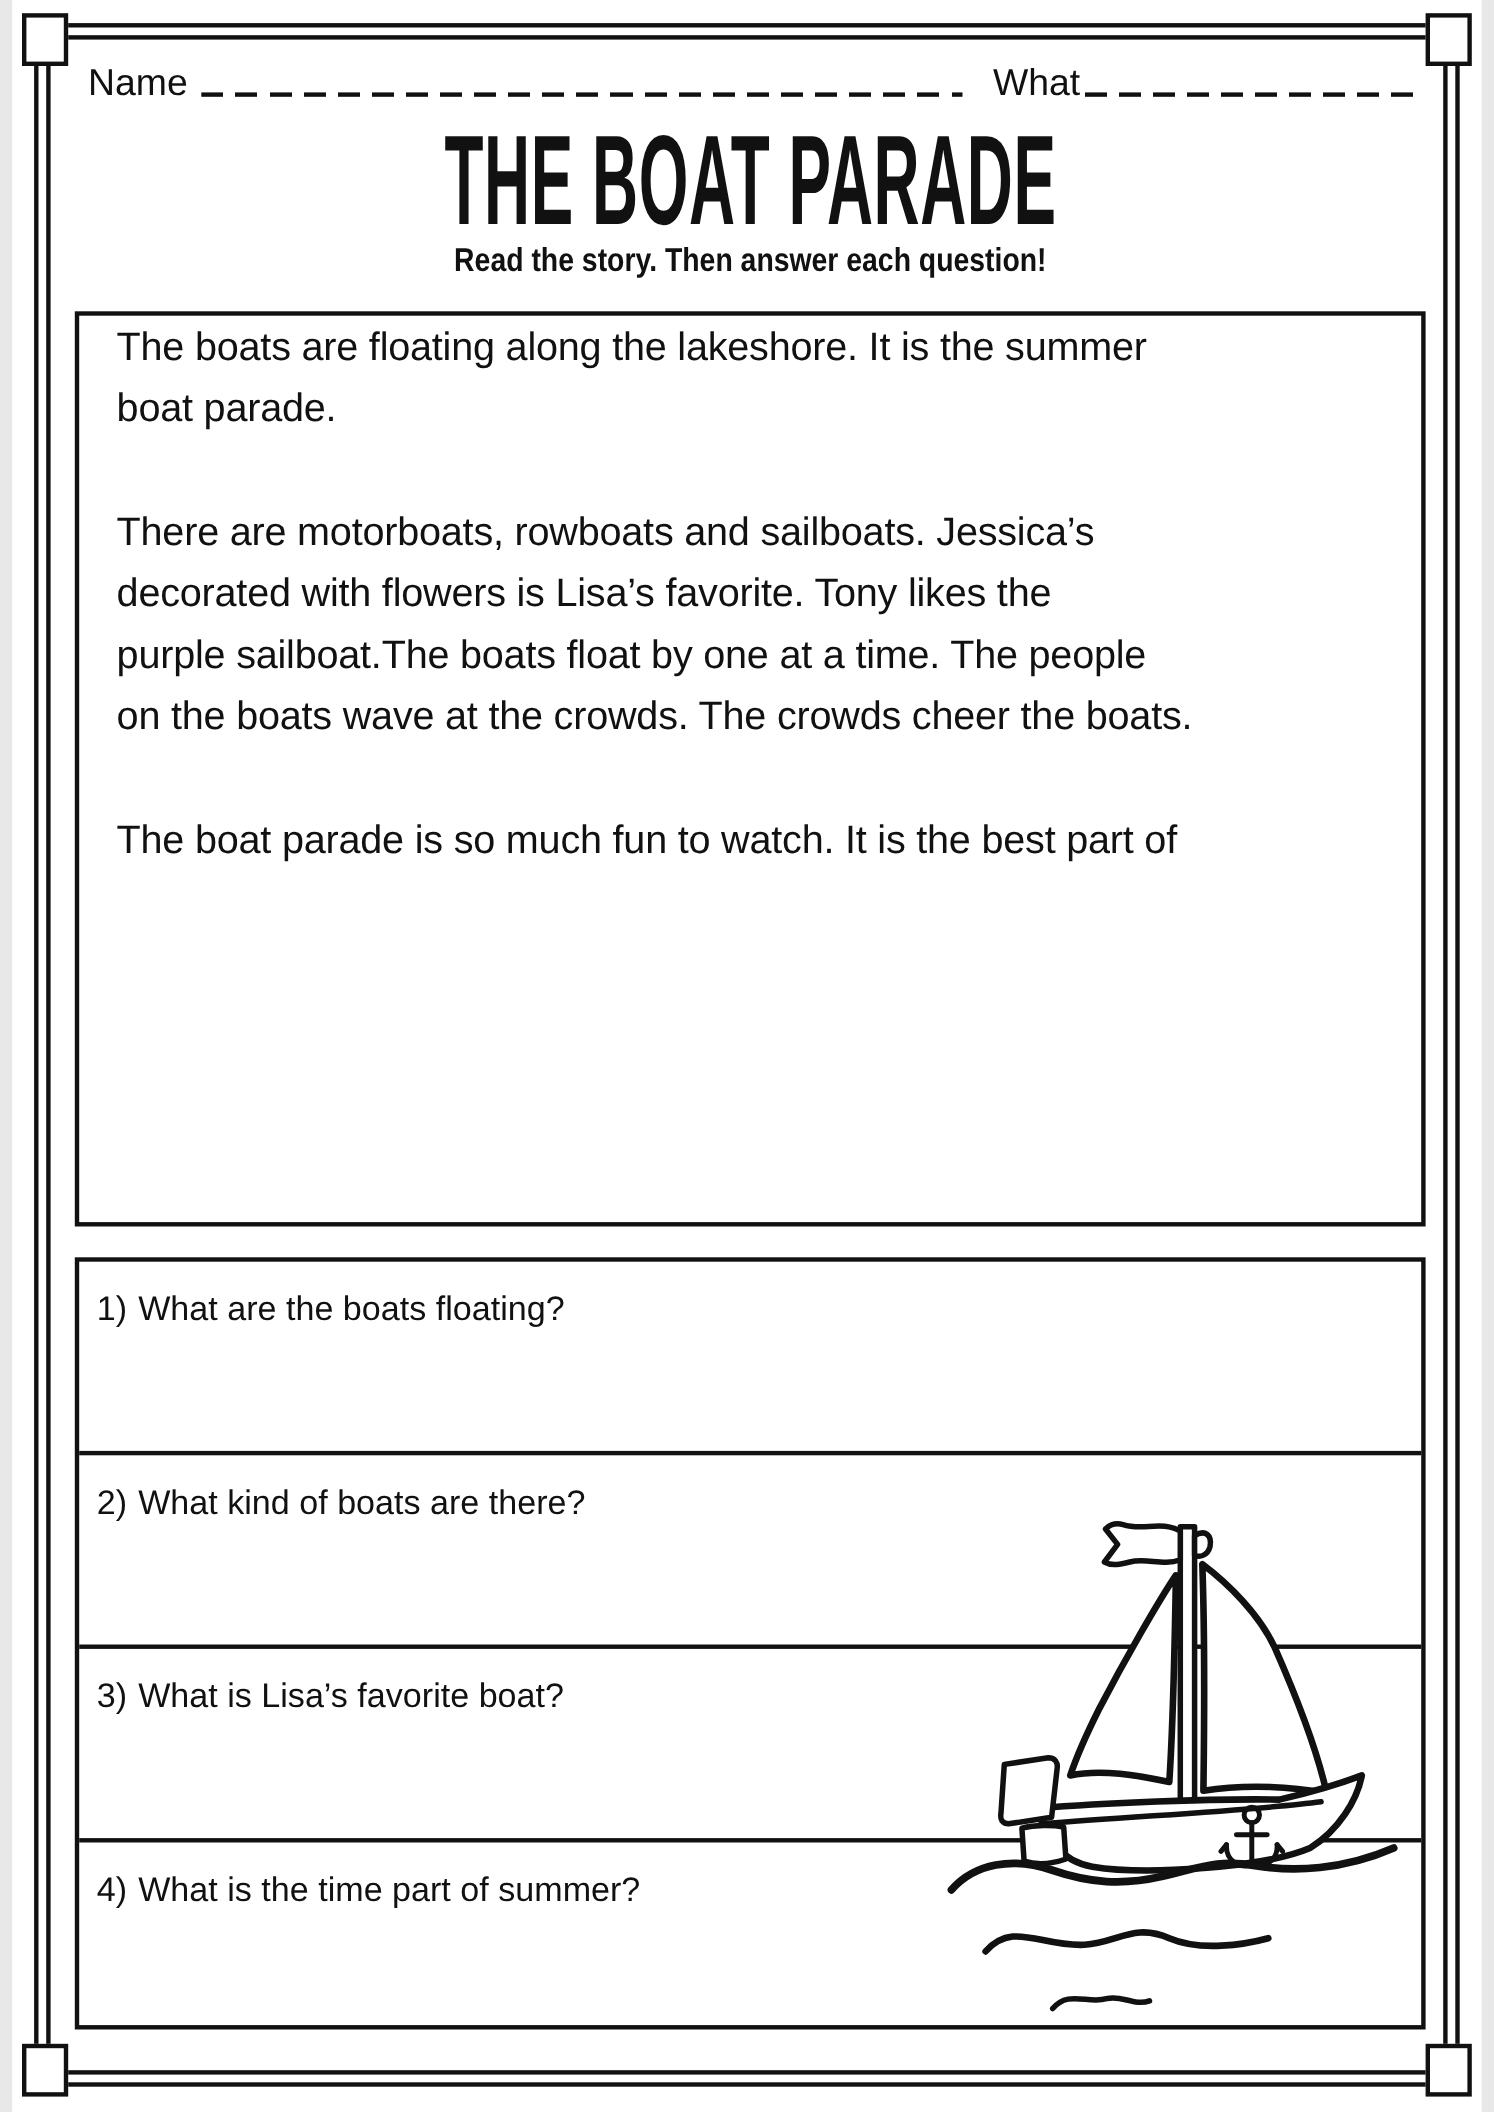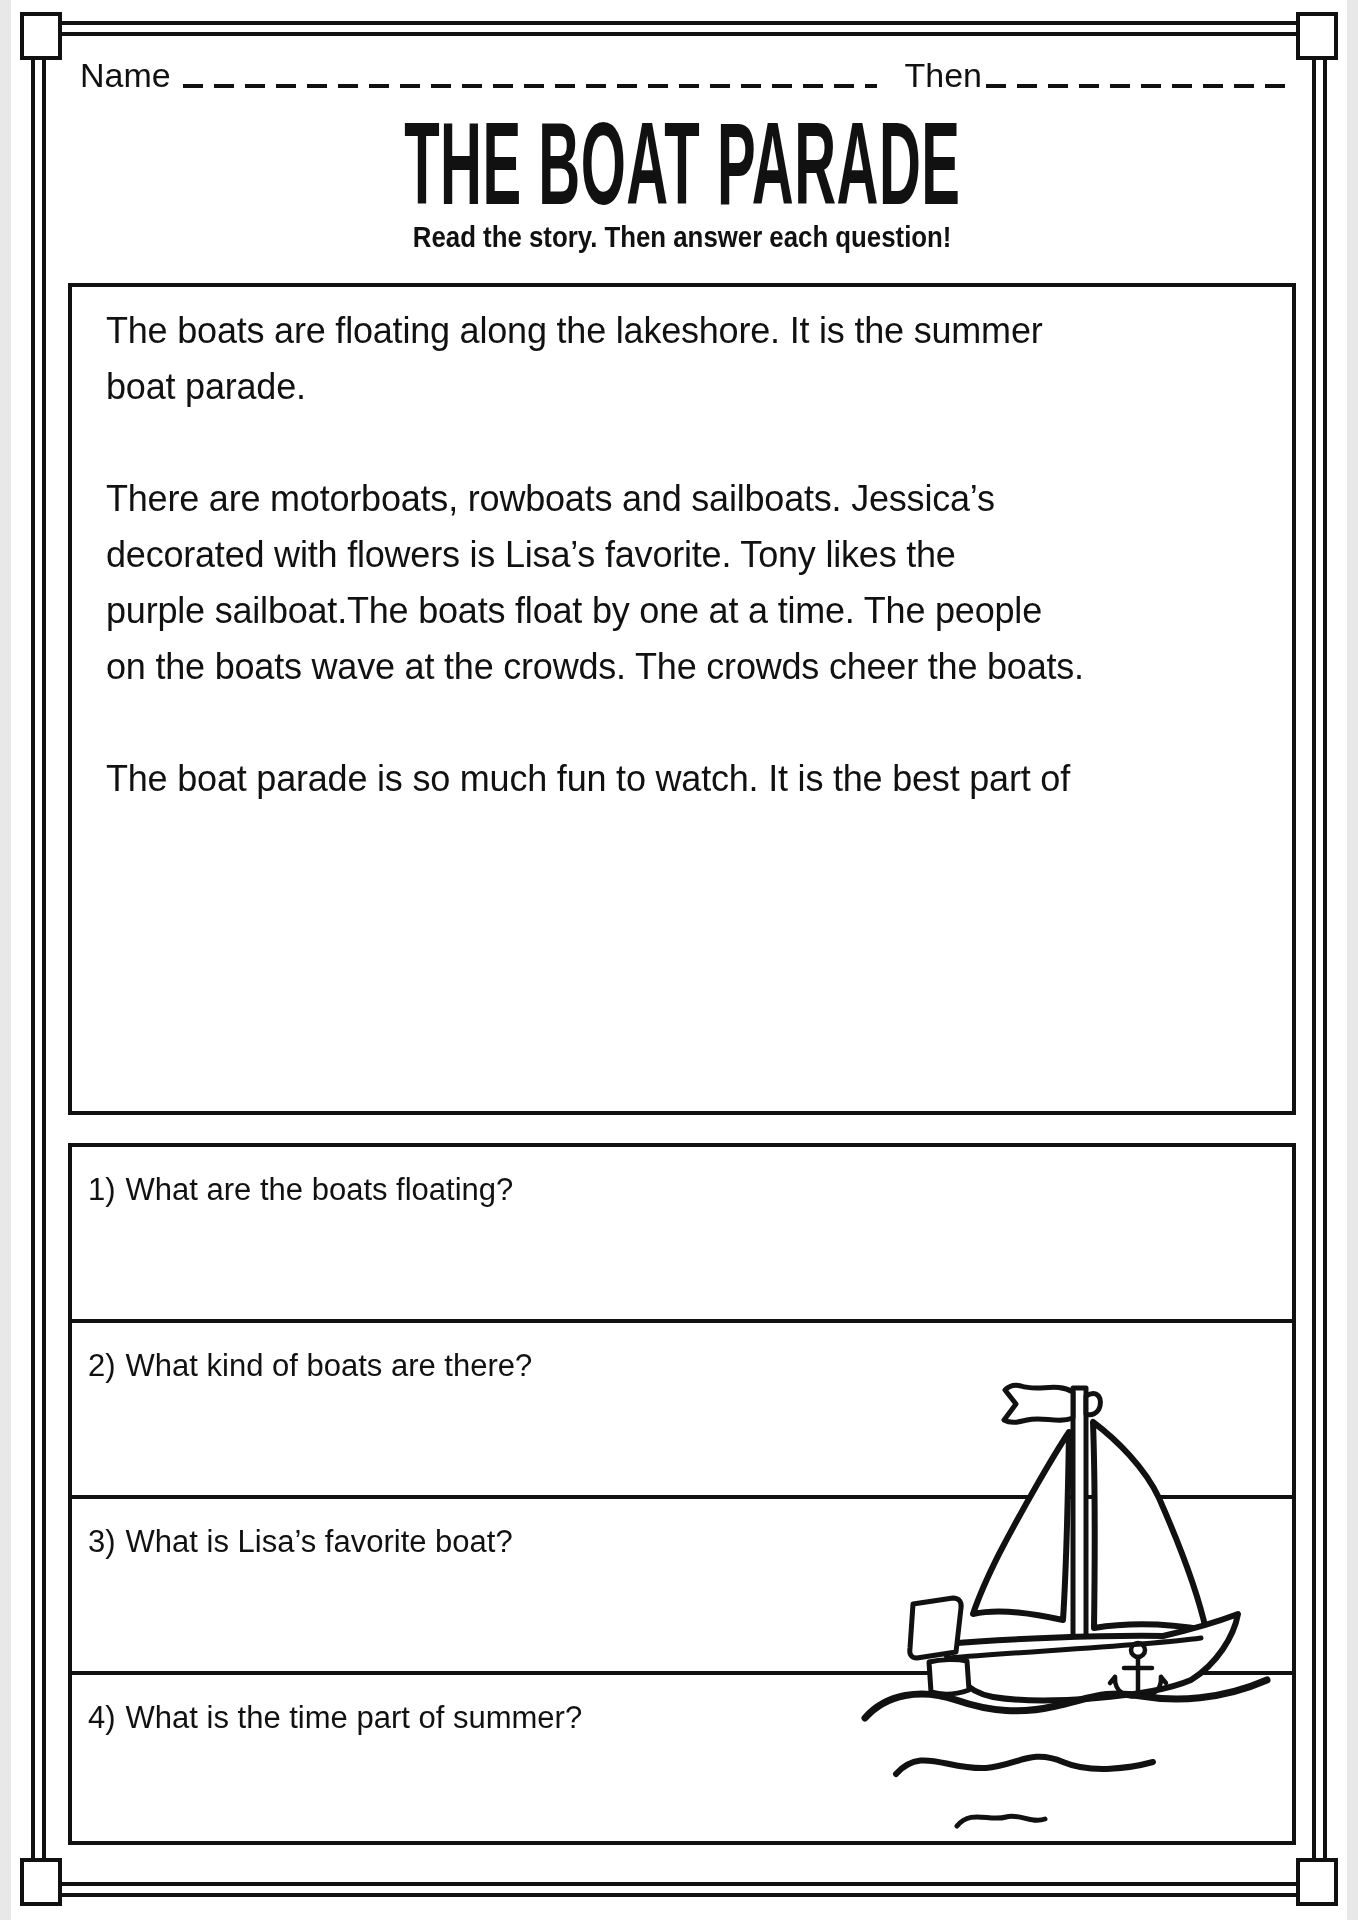--- a/index.html
+++ b/index.html
@@ -27,21 +27,21 @@
 
   
   .title-wrap{position:absolute;top:112px;left:0;width:100%;text-align:center;line-height:104px;white-space:nowrap;}
   .title{display:inline-block;font-size:116px;font-weight:bold;letter-spacing:1px;
          transform:scaleX(0.5);transform-origin:50% 50%;}
   .subtitle-wrap{position:absolute;top:220px;left:0;width:100%;text-align:center;line-height:34px;white-space:nowrap;}
   .subtitle{display:inline-block;font-size:30px;font-weight:bold;transform:scaleX(0.86);transform-origin:50% 50%;}
 
   
   .story-box{position:absolute;top:283px;left:0;width:1228px;height:832px;box-sizing:border-box;
-             border:4px solid #111;padding:16px 34px 0 34px;overflow:hidden;}
+             border:4px solid #111;padding:0 34px 0 34px;overflow:hidden;}
   .para{margin:0;padding:0;}
   .para + .para{margin-top:56px;}
   .s-line{font-size:36px;line-height:56px;letter-spacing:-0.2px;white-space:nowrap;}
 
   
   .questions-box{position:absolute;top:1143px;left:0;width:1228px;height:702px;box-sizing:border-box;
                  border:4px solid #111;display:flex;flex-direction:column;}
   .q-row{box-sizing:border-box;height:176px;padding:24px 16px 0 16px;}
   .q-row.sep{border-bottom:4px solid #111;}
   .q-row.last{flex:1;height:auto;}
@@ -62,21 +62,21 @@
   <div class="corner tl"></div>
   <div class="corner tr"></div>
   <div class="corner bl"></div>
   <div class="corner br"></div>
 
   <div class="content">
 
     <div class="header-row">
       <span class="hdr-label">Name</span>
       <div class="blank-line name-line"></div>
-      <span class="hdr-label date">Then</span>
+      <span class="hdr-label date">What</span>
       <div class="blank-line date-line"></div>
     </div>
 
     <div class="title-wrap">
       <span class="title">THE BOAT PARADE</span>
     </div>
     <div class="subtitle-wrap">
       <span class="subtitle">Read the story. Then answer each question!</span>
     </div>
 

